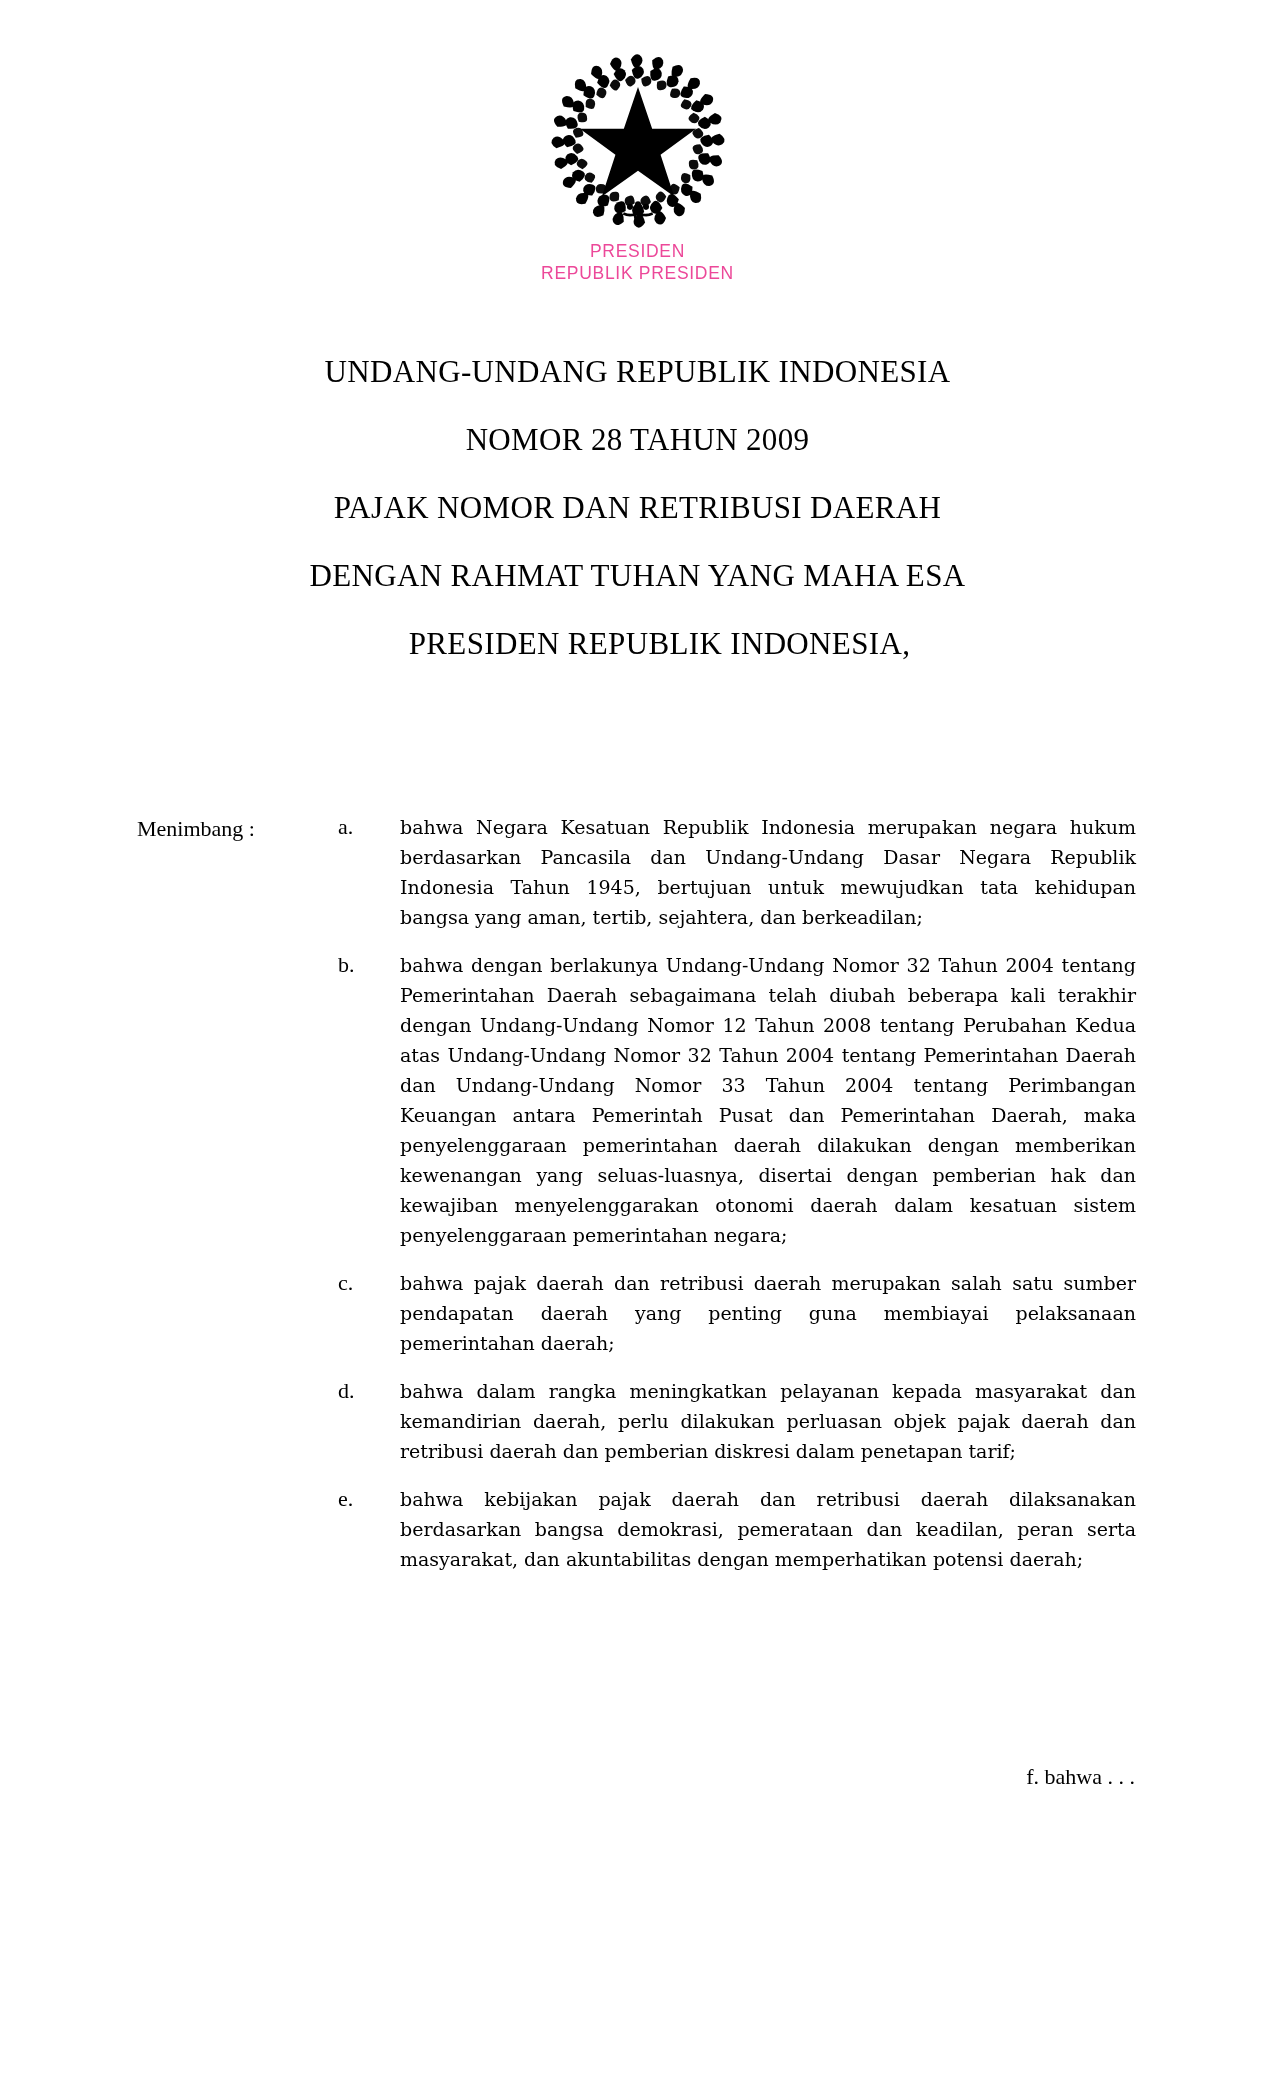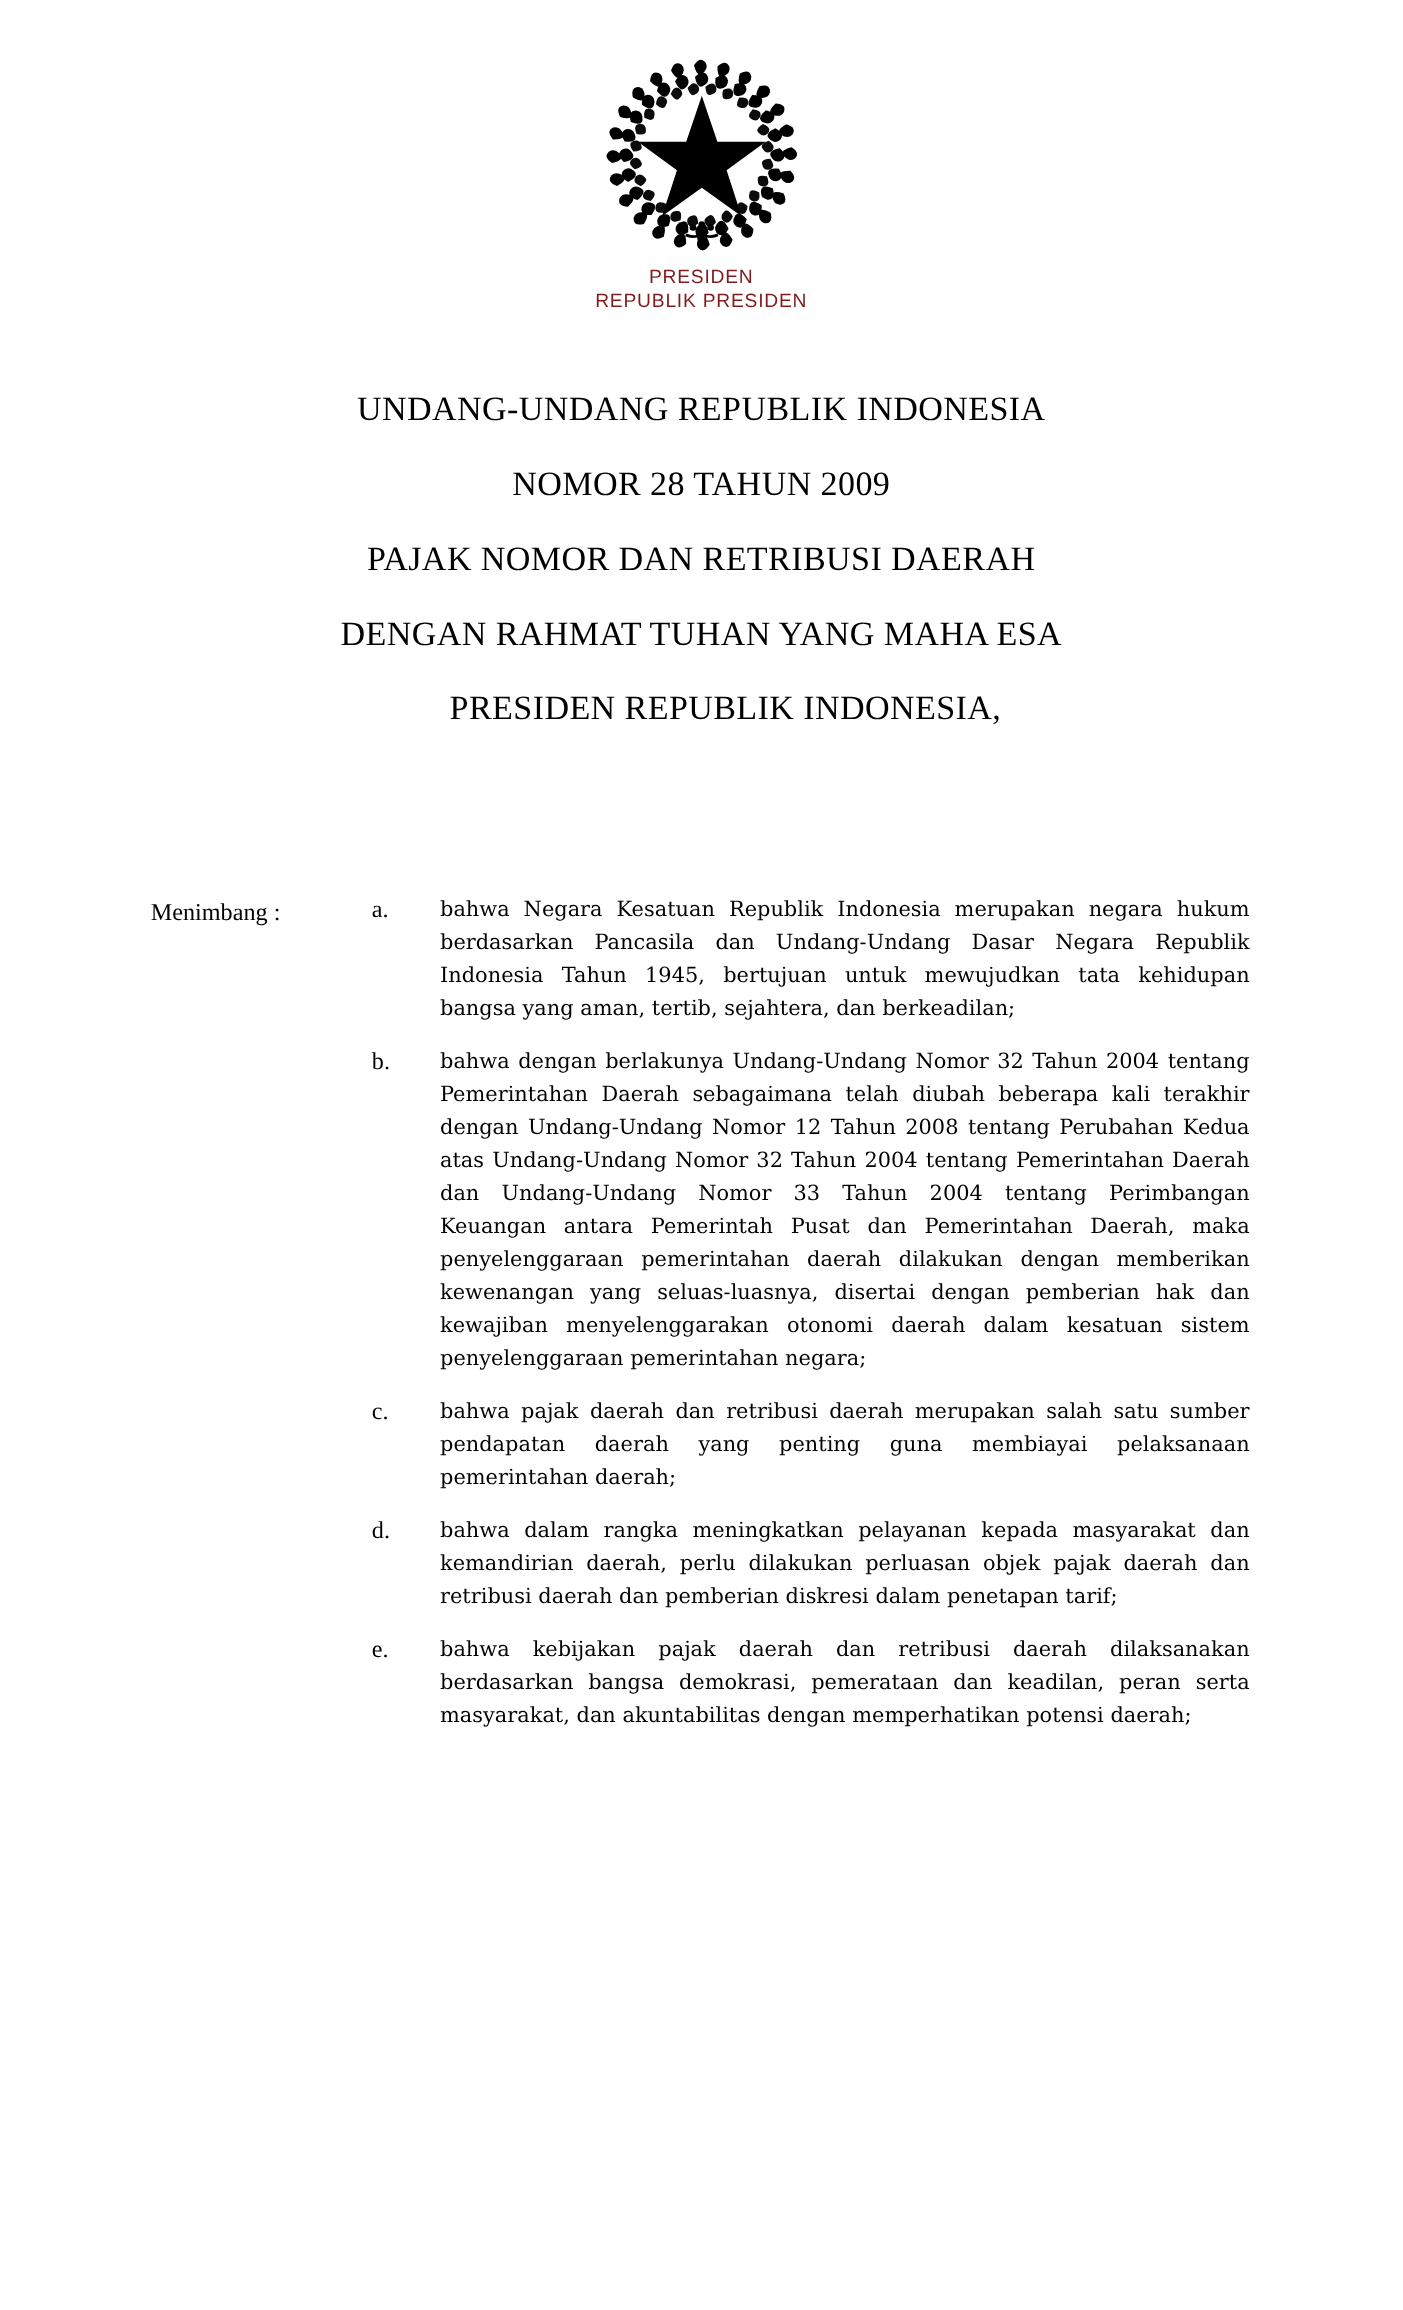--- a/index.html
+++ b/index.html
@@ -31,21 +31,21 @@
     margin: 0 auto;
     width: 182px;
     height: 178px;
   }
   .emblem-caption {
     margin-top: 10px;
     font-family: "Liberation Sans", "DejaVu Sans", sans-serif;
     font-size: 17.5px;
     line-height: 22px;
     letter-spacing: 0.7px;
-    color: #7f1d1d;
+    color: #ec4899;
   }
   .emblem-caption div { white-space: nowrap; }
 
   
   .title-block {
     position: absolute;
     left: 0;
     top: 358px;
     width: 1275px;
     text-align: center;
@@ -362,14 +362,15 @@
       </div>
 
       <div class="clause">
         <span class="clause-marker">e.</span>
         <div class="clause-text">bahwa kebijakan pajak daerah dan retribusi daerah dilaksanakan berdasarkan bangsa demokrasi, pemerataan dan keadilan, peran serta masyarakat, dan akuntabilitas dengan memperhatikan potensi daerah;</div>
       </div>
 
     </div>
   </div>
 
+  <div class="catchword">f. bahwa . . .</div>
 
 </div>
 
 </body></html>

